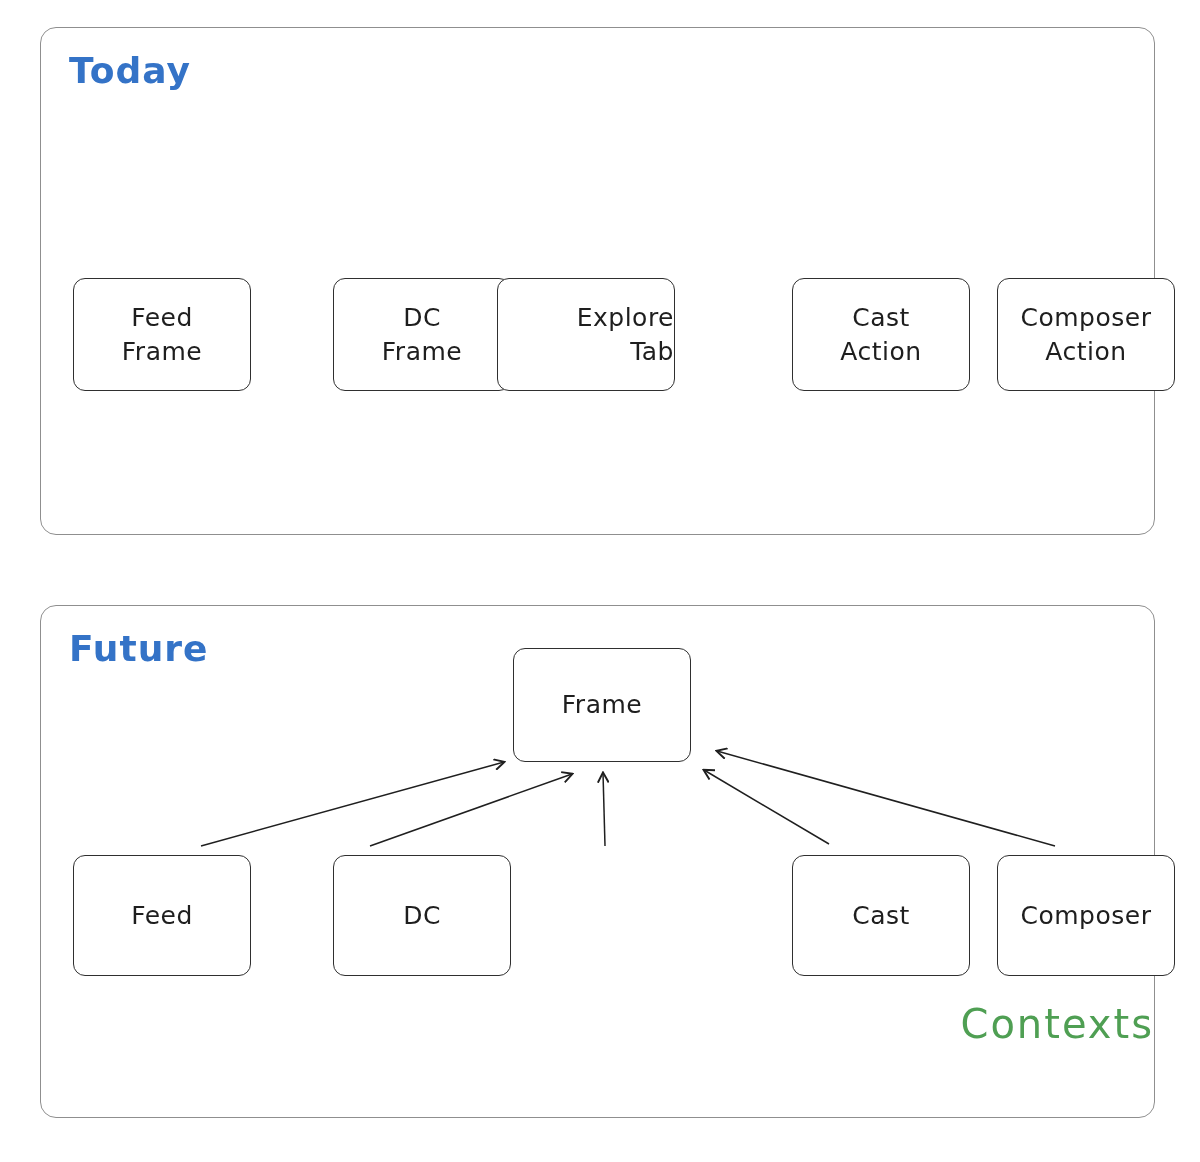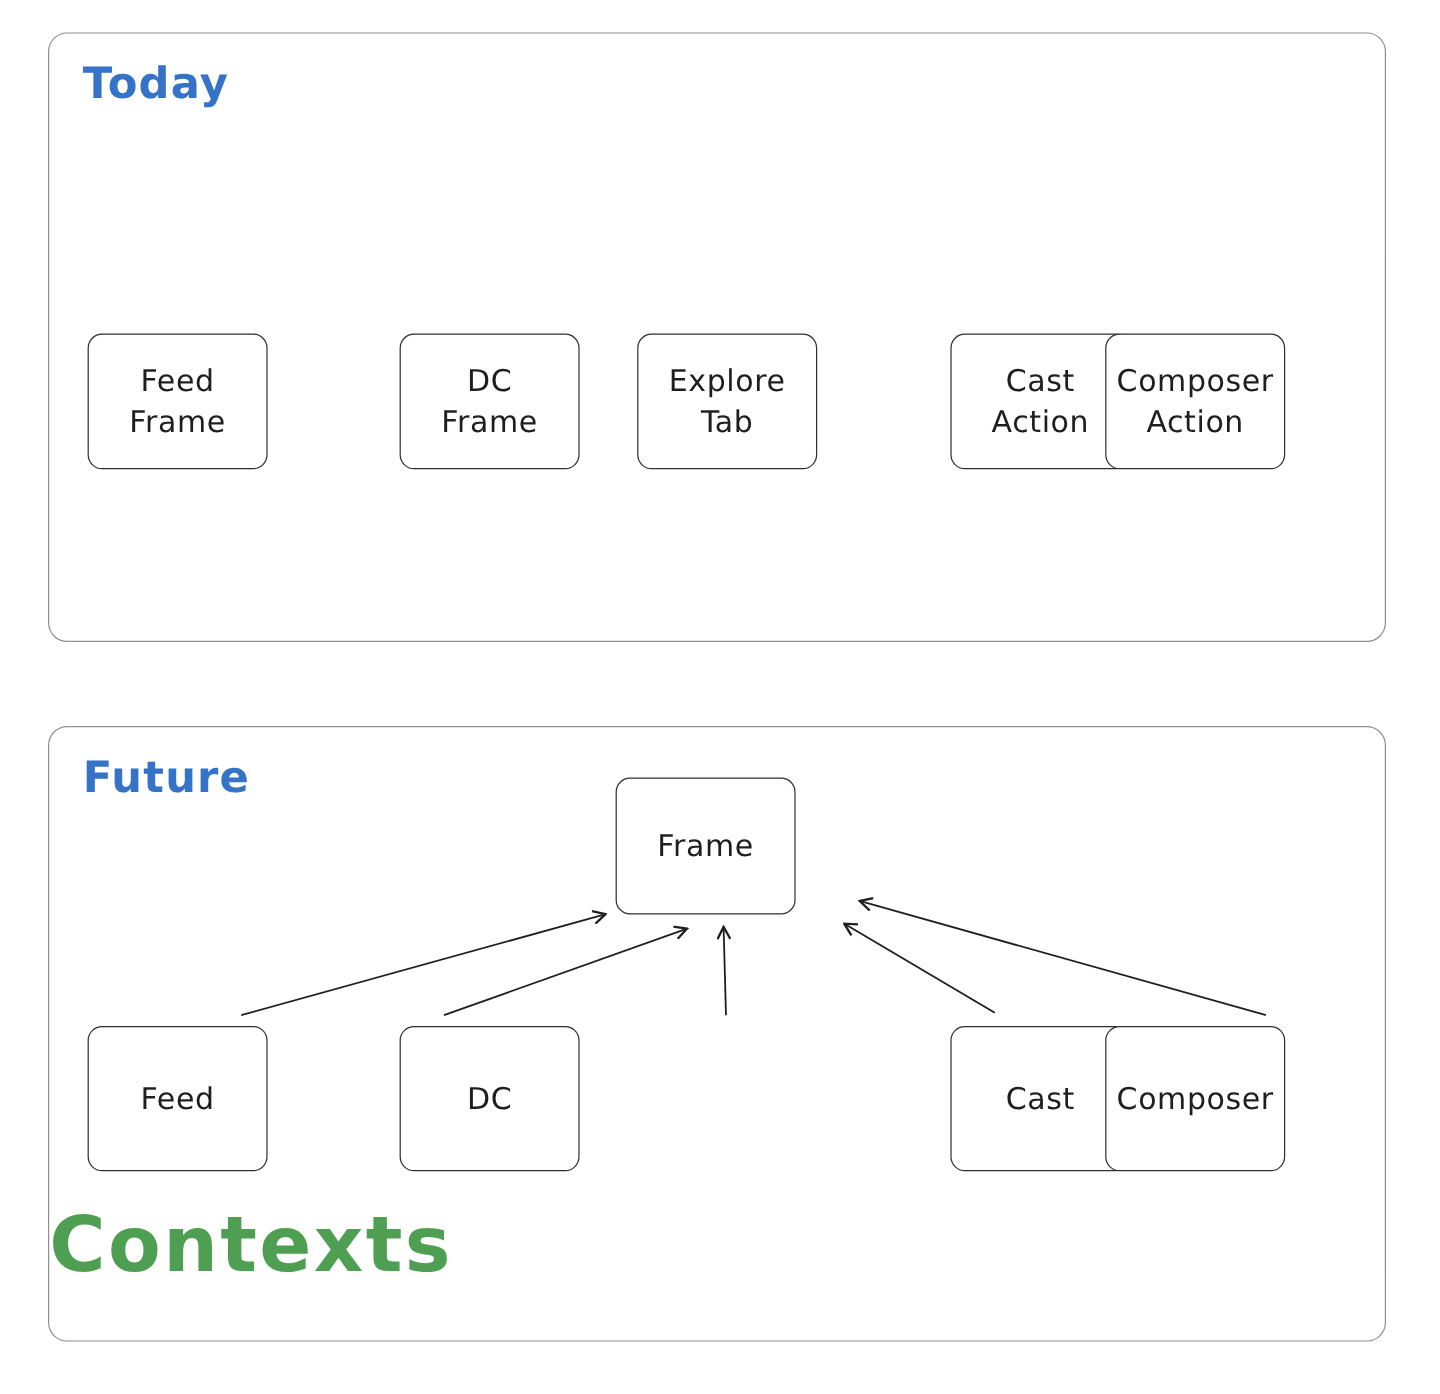--- a/index.html
+++ b/index.html
@@ -28,42 +28,42 @@
     position: absolute;
     left: 28px;
     top: 22px;
     font-size: 36px;
     font-weight: 700;
     letter-spacing: 1px;
     color: #3473c7;
   }
   .node {
     position: absolute;
-    width: 150px;
+    width: 178px;
     background: #ffffff;
     border: 1.6px solid #2f2f2f;
     border-radius: 12px;
     box-sizing: border-box;
     display: flex;
     flex-direction: column;
     align-items: center;
     justify-content: center;
     text-align: center;
     font-size: 25px;
     line-height: 1.35;
     letter-spacing: 0.5px;
     color: #1e1e1e;
   }
   .today-node  { top: 250px; height: 113px; }
   .future-node { top: 249px; height: 121px; }
   .col-1 { left: 32px;  }
   .col-2 { left: 252px; margin-left: 40px; }
-  .col-3 { left: 490px; }
+  .col-3 { left: 456px; align-items: flex-end; }
   .col-4 { left: 712px; margin-left: 39px; }
-  .col-5 { left: 880px; }
+  .col-5 { left: 956px; }
   #frame-node {
     top: 42px;
     left: 472px;
     height: 114px;
   }
   #connections-layer {
     position: absolute;
     left: 0; top: 0;
     width: 1115px;
     height: 513px;
@@ -71,23 +71,23 @@
   }
   #connections-layer line {
     stroke: #1f1f1f;
     stroke-width: 1.5;
   }
   .caption {
     position: absolute;
     left: 0;
     top: 395px;
     width: 100%;
-    text-align: left;
-    font-size: 64px;
-    font-weight: 700;
+    text-align: right;
+    font-size: 40px;
+    font-weight: 400;
     letter-spacing: 2px;
     color: #4f9f53;
   }
 </style>
 </head>
 <body>
 
 <div id="canvas">
 
   <div class="panel" id="today-panel">

